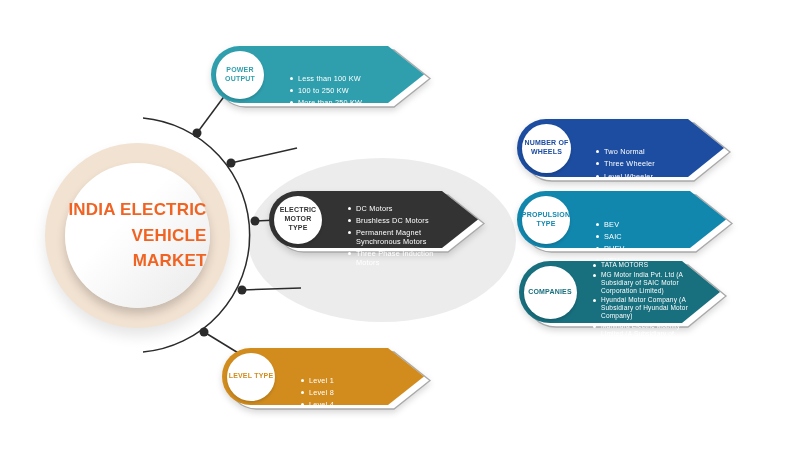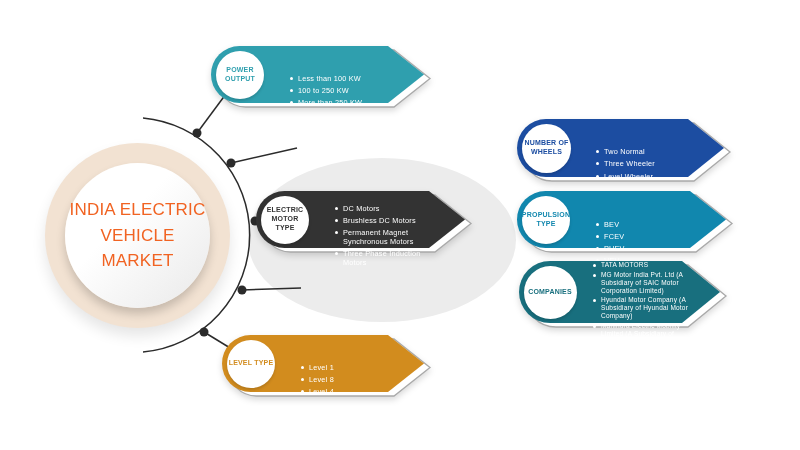--- a/index.html
+++ b/index.html
@@ -7,22 +7,22 @@
          font-family:"Liberation Sans",sans-serif;}
   
   #bg{position:absolute;left:0;top:0;z-index:1;}
   
   .central{position:absolute;left:45px;top:143px;width:185px;height:185px;border-radius:50%;
            background:#F2E2D2;z-index:3;box-shadow:0 8px 14px rgba(0,0,0,0.10);}
   .central .inner{position:absolute;left:20px;top:20px;width:145px;height:145px;border-radius:50%;
            background:linear-gradient(135deg,#ffffff 40%,#e9e9e9 100%);
            box-shadow:0 6px 10px rgba(0,0,0,0.18);
            display:flex;align-items:center;justify-content:center;text-align:center;}
-  .central .title{font-weight:normal;font-size:17px;line-height:1.5;color:#F16322;
-           letter-spacing:0.2px;white-space:pre-line;}
+  .central .title{font-weight:bold;font-size:17px;line-height:1.5;color:#F16322;
+           letter-spacing:0.2px;white-space:pre-line;text-align:right;}
   
   .arrow{position:absolute;z-index:2;}
   .arrow svg{position:absolute;left:0;top:0;overflow:visible;
            filter:drop-shadow(0 3px 3px rgba(0,0,0,0.15));}
   .badge{position:absolute;border-radius:50%;background:#fff;display:flex;align-items:center;
            justify-content:center;text-align:center;font-weight:bold;font-size:7px;
            letter-spacing:0.2px;line-height:1.25;text-transform:uppercase;z-index:2;
            box-shadow:0 2px 3px rgba(0,0,0,0.15);}
   .bullets{position:absolute;left:63px;right:30px;top:0;margin:16px;padding:0;list-style:none;
            display:flex;flex-direction:column;justify-content:center;gap:3px;z-index:2;}
@@ -89,21 +89,21 @@
           <span>100 to 250 KW</span>
         </li>
         <li class="bullet">
           <span class="dot"></span>
           <span>More than 250 KW</span>
         </li>
       </ul>
   </div>
 
 
-  <div class="arrow s-motor" style="left:256px;top:191px;width:218px;height:63px">
+  <div class="arrow s-motor" style="left:269px;top:191px;width:218px;height:63px">
     <svg width="218" height="63">
       <path d="M 28.5 0 L 173 0 L 209 28.5 L 173 57 L 28.5 57 A 28.5 28.5 0 0 1 28.5 0 Z" transform="translate(6,4)" fill="#ffffff" stroke="#A9A9A9" stroke-width="1.3"></path>
       <path d="M 28.5 0 L 173 0 L 209 28.5 L 173 57 L 28.5 57 A 28.5 28.5 0 0 1 28.5 0 Z" fill="#333333"></path>
     </svg>
     <div class="badge" style="left:5px;top:4.5px;width:48px;height:48px">
       <span>ELECTRIC MOTOR TYPE</span>
     </div>
     <ul class="bullets" style="height:57px">
 
     <li class="bullet">
@@ -119,21 +119,21 @@
           <span>Permanent Magnet Synchronous Motors</span>
         </li>
         <li class="bullet">
           <span class="dot"></span>
           <span>Three Phase Induction Motors</span>
         </li>
       </ul>
   </div>
 
 
-  <div class="arrow s-level" style="left:222px;top:335px;width:211px;height:63px">
+  <div class="arrow s-level" style="left:222px;top:348px;width:211px;height:63px">
     <svg width="211" height="63">
       <path d="M 28.5 0 L 166 0 L 202 28.5 L 166 57 L 28.5 57 A 28.5 28.5 0 0 1 28.5 0 Z" transform="translate(6,4)" fill="#ffffff" stroke="#A9A9A9" stroke-width="1.3"></path>
       <path d="M 28.5 0 L 166 0 L 202 28.5 L 166 57 L 28.5 57 A 28.5 28.5 0 0 1 28.5 0 Z" fill="#D28C1E"></path>
     </svg>
     <div class="badge" style="left:5px;top:4.5px;width:48px;height:48px">
       <span>LEVEL TYPE</span>
     </div>
     <ul class="bullets" style="height:57px">
 
     <li class="bullet">
@@ -185,21 +185,21 @@
       <span>PROPULSION TYPE</span>
     </div>
     <ul class="bullets" style="height:71px">
 
     <li class="bullet">
           <span class="dot"></span>
           <span>BEV</span>
         </li>
         <li class="bullet">
           <span class="dot"></span>
-          <span>FCEV</span>
+          <span>SAIC</span>
         </li>
         <li class="bullet">
           <span class="dot"></span>
           <span>PHEV</span>
         </li>
         <li class="bullet">
           <span class="dot"></span>
           <span>HEV</span>
         </li>
       </ul>

